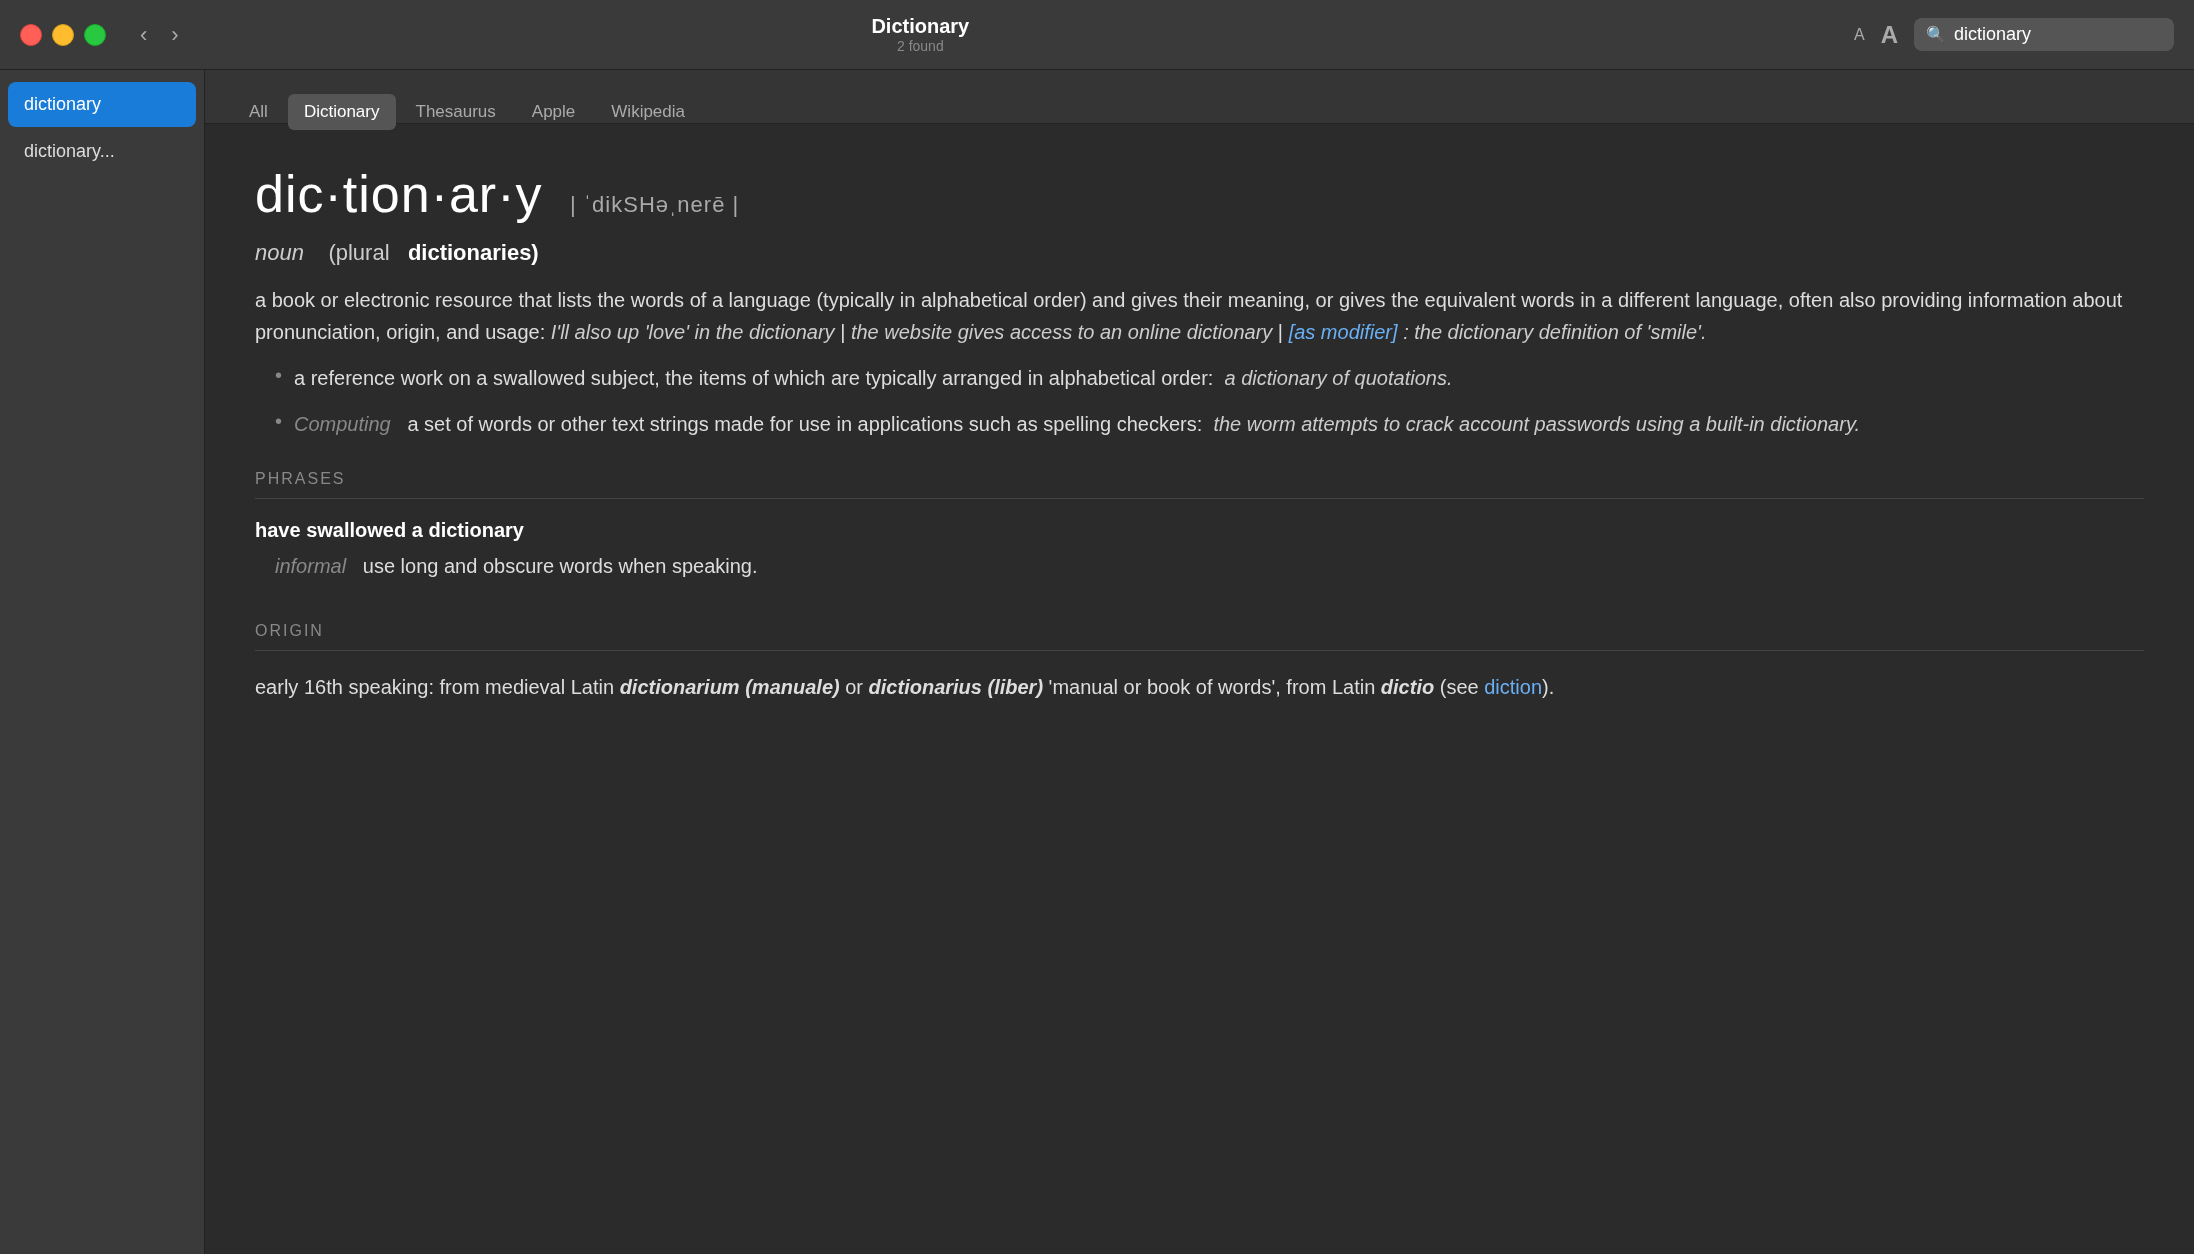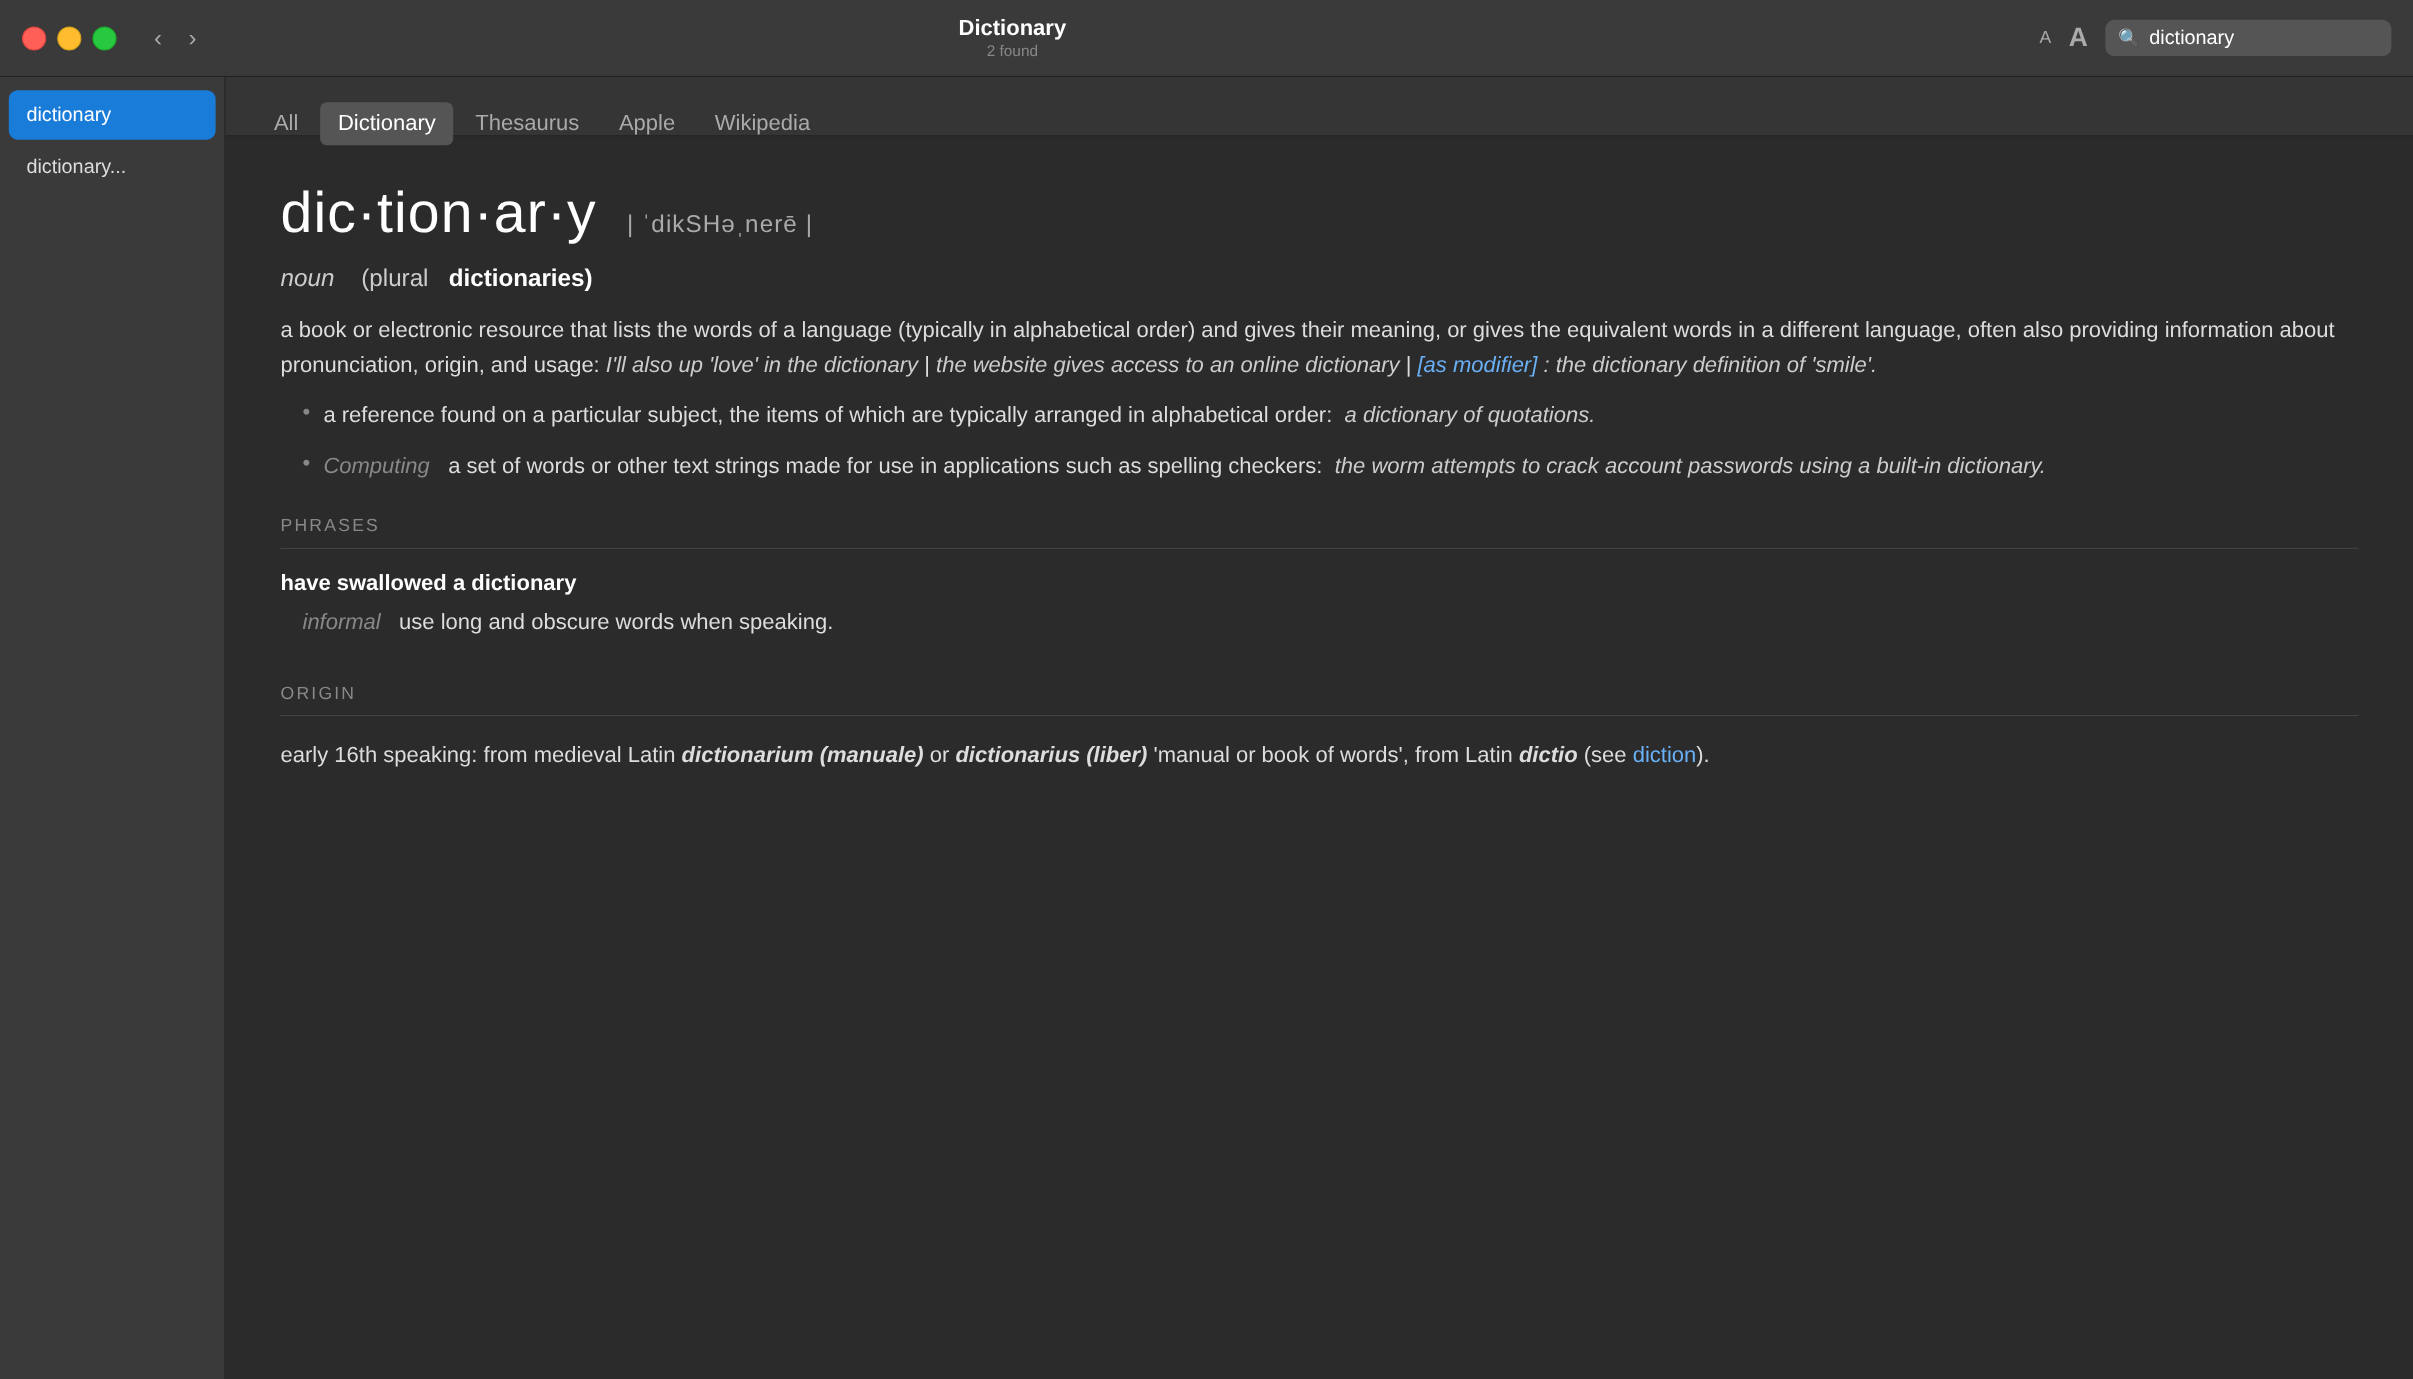--- a/index.html
+++ b/index.html
@@ -168,21 +168,21 @@
       align-items: center;
       padding: 0 28px;
       height: 54px;
       gap: 0;
       border-bottom: 1px solid #222;
       flex-shrink: 0;
     }
     .tab-item {
       padding: 8px 16px;
       color: #aaa;
-      font-size: 20px;
+      font-size: 17px;
       cursor: pointer;
       border-radius: 6px;
       margin-right: 4px;
       margin-top: 31px;
     }
     .tab-item.active {
       background: #555;
       color: #fff;
       font-weight: 500;
     }
@@ -380,21 +380,21 @@
           <span>[as modifier]</span>
         </span>
         <span class="example">
           <span>: the dictionary definition of 'smile'.</span>
         </span>
       </div>
 
       <div class="sub-definition">
         <span class="bullet">•</span>
         <span class="sub-def-text">
-          <span>a reference found on a particular subject, the items of which are typically arranged in alphabetical order:</span>
+          <span>a reference work on a swallowed subject, the items of which are typically arranged in alphabetical order:</span>
           <span class="example">
             &nbsp;<em>a dictionary of quotations</em><span>.</span>
           </span>
         </span>
       </div>
 
       <div class="sub-definition">
         <span class="bullet">•</span>
         <span class="sub-def-text">
           <span class="domain">Computing</span>

